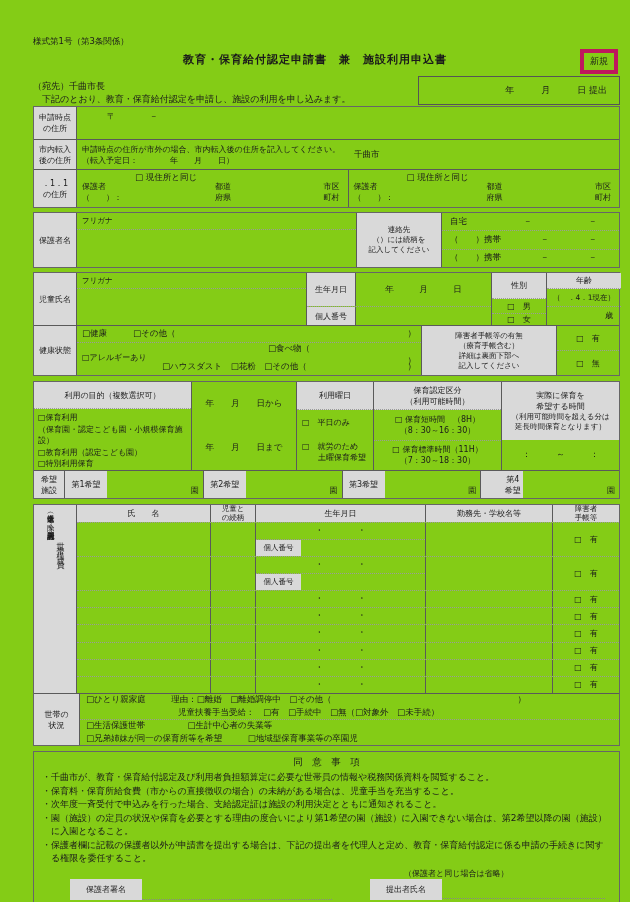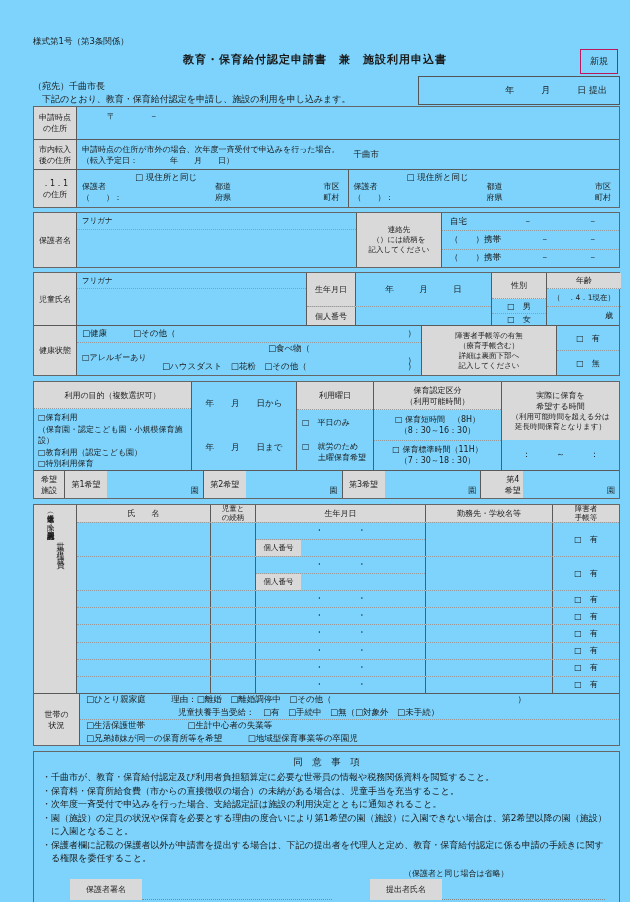--- a/index.html
+++ b/index.html
@@ -1,37 +1,37 @@
 <!DOCTYPE html>
 <html><head>
 <meta charset="utf-8">
 <style>
   * { margin:0; padding:0; box-sizing:border-box; }
   html,body { background:#e8e8e8; }
   .page {
-    position:relative; width:630px; height:902px; background:#7dd3fc;
+    position:relative; width:630px; height:902px; background:#84cc16;
     font-family:"DejaVu Sans","Liberation Sans",sans-serif;
     font-size:8.5px; color:#1a1a1a; margin:0 auto; overflow:hidden;
   }
   .pre { white-space:pre-line; }
   .f { display:flex; }
   .fc { display:flex; flex-direction:column; }
   .cc { display:flex; align-items:center; justify-content:center; text-align:center; }
   .g { background:#d9d9d9; }
   .flex1 { flex:1; min-width:0; }
   .bL { border-left:1px solid #5a5a5a; }
   .bT { border-top:1px solid #5a5a5a; }
   .bBd { border-bottom:1px dotted #9a9a9a; }
   .tbl { border:1.5px solid #666; width:587px; }
   .small { font-size:7.5px; }
   .s8 { font-size:8px; }
 
   .form-number { position:absolute; left:33px; top:36px; }
   .title { position:absolute; left:0; top:52px; width:100%; text-align:center; font-size:11px; font-weight:bold; letter-spacing:1px; }
-  .new-box { position:absolute; left:580px; top:49px; width:38px; height:25px; border:1px solid #be185d; font-size:9px; }
+  .new-box { position:absolute; left:580px; top:49px; width:38px; height:25px; border:4px solid #be185d; font-size:9px; }
   .addressee { position:absolute; left:33px; top:80px; font-size:9px; }
   .declaration { position:absolute; left:42px; top:93px; font-size:9px; }
   .date-box { position:absolute; left:418px; top:76px; width:202px; height:29px; border:1px solid #555; display:flex; align-items:center; justify-content:flex-end; padding-right:12px; font-size:9px; }
 
   .content { position:absolute; left:33px; top:106px; width:587px; }
   .gap4 { height:4px; } .gap5 { height:5px; }
   .lblcol { width:42px; flex:none; }
 
   
   .ph-row { flex:1; display:flex; align-items:center; padding:0 22px 0 8px; justify-content:space-between; }
@@ -59,21 +59,21 @@
     <div class="tbl">
       <div class="f" style="height:32px;">
         <div class="lblcol g cc pre s8">申請時点
 の住所</div>
         <div class="flex1 bL" style="padding:4px 0 0 30px;">〒　　　　－</div>
       </div>
       <div class="f bT" style="height:30px;">
         <div class="lblcol g cc pre s8">市内転入
 後の住所</div>
         <div class="flex1 bL f" style="align-items:center;">
-          <div class="pre s8" style="padding-left:5px;">申請時点の住所が市外の場合、次年度一斉受付で申込みを行った場合。
+          <div class="pre s8" style="padding-left:5px;">申請時点の住所が市外の場合、市内転入後の住所を記入してください。
 （転入予定日：　　　　年　　月　　日）</div>
           <div style="margin-left:14px;">千曲市</div>
         </div>
       </div>
       <div class="f bT" style="height:38px;">
         <div class="lblcol g cc pre s8">．1．1
 の住所</div>
         <div class="flex1 bL" style="position:relative;">
           <span style="position:absolute;left:58px;top:2px;">□ 現住所と同じ</span>
           <span class="pre s8" style="position:absolute;left:5px;top:11px;">保護者
@@ -380,21 +380,21 @@
       </div>
       <div class="f" style="margin-top:2px;">
         <div class="fc" style="width:300px;flex:none;justify-content:flex-end;">
           <div class="f" style="align-items:flex-end;margin-left:28px;">
             <div class="g cc signbox s8">保護者署名</div>
             <div class="dotline" style="width:190px;"></div>
           </div>
         </div>
         <div class="fc flex1">
           <div class="s8" style="padding-left:62px;">（保護者と同じ場合は省略）</div>
-          <div class="f" style="align-items:flex-end;margin-left:28px;">
+          <div class="f" style="margin-left:28px;">
             <div class="g cc signbox s8">提出者氏名</div>
             <div class="dotline flex1" style="margin-right:6px;"></div>
           </div>
         </div>
       </div>
     </div>
 
   </div>
 </div>
 

